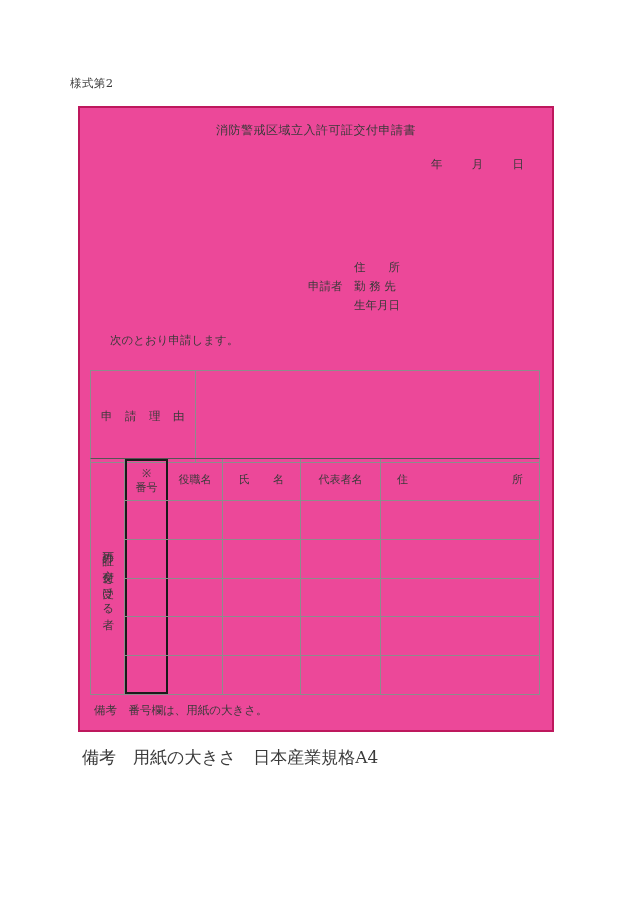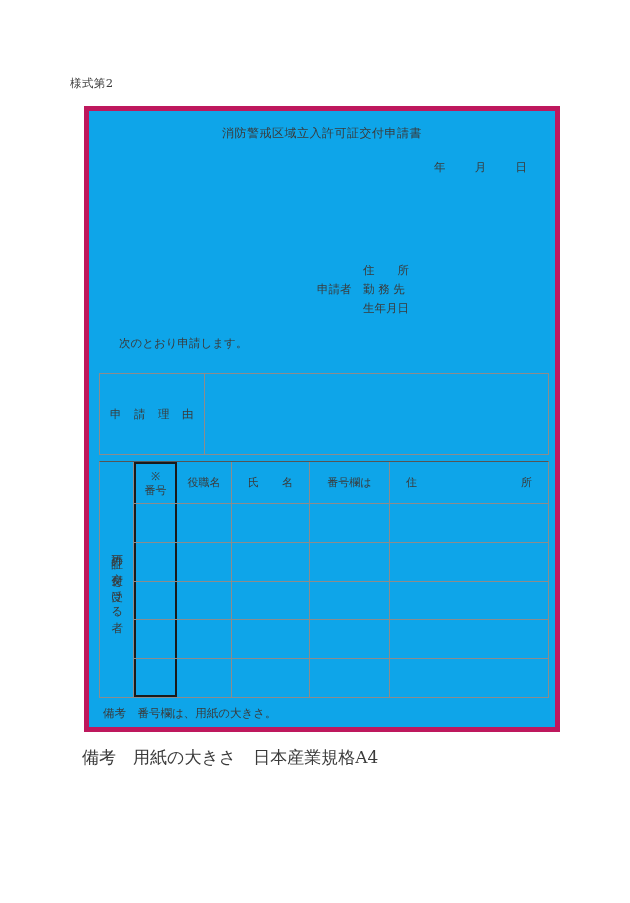--- a/index.html
+++ b/index.html
@@ -32,24 +32,23 @@
     white-space: nowrap;
   }
 
   
   .outer-frame {
     position: absolute;
     left: 78px;
     top: 106px;
     width: 476px;
     height: 626px;
-    border: 5px solid #be185d;
-    box-sizing: border-box;
-    background: #0ea5e9;
-    margin-left: 6px;
+    border: 2px solid #be185d;
+    box-sizing: border-box;
+    background: #ec4899;
   }
 
   
   .doc-title {
     position: absolute;
     left: 0;
     right: 0;
     top: 14px;
     text-align: center;
     font-size: 12px;
@@ -109,21 +108,21 @@
     font-size: 11.5px;
     white-space: nowrap;
   }
 
   
   .reason-table {
     position: absolute;
     left: 10px;
     top: 262px;
     width: 450px;
-    height: 82px;
+    height: 93px;
     border: 1px solid #8c8c8c;
     box-sizing: border-box;
     display: flex;
     gap: 45px;
   }
   .reason-label {
     width: 104px;
     flex: 0 0 104px;
     border-right: 1px solid #8c8c8c;
     display: flex;
@@ -291,21 +290,21 @@
             <span>※</span>
             <span>番号</span>
           </div>
           <div class="hcell c-post">役職名</div>
           <div class="hcell c-name">
             <span class="addr-inner">
               <span>氏</span>
               <span>名</span>
             </span>
           </div>
-          <div class="hcell c-birth">番号欄は</div>
+          <div class="hcell c-birth">代表者名</div>
           <div class="hcell c-addr">
             <span class="addr-inner">
               <span>住</span>
               <span>所</span>
             </span>
           </div>
         </div>
 
         <div class="hrow">
           <div class="hcell c-no"></div>

